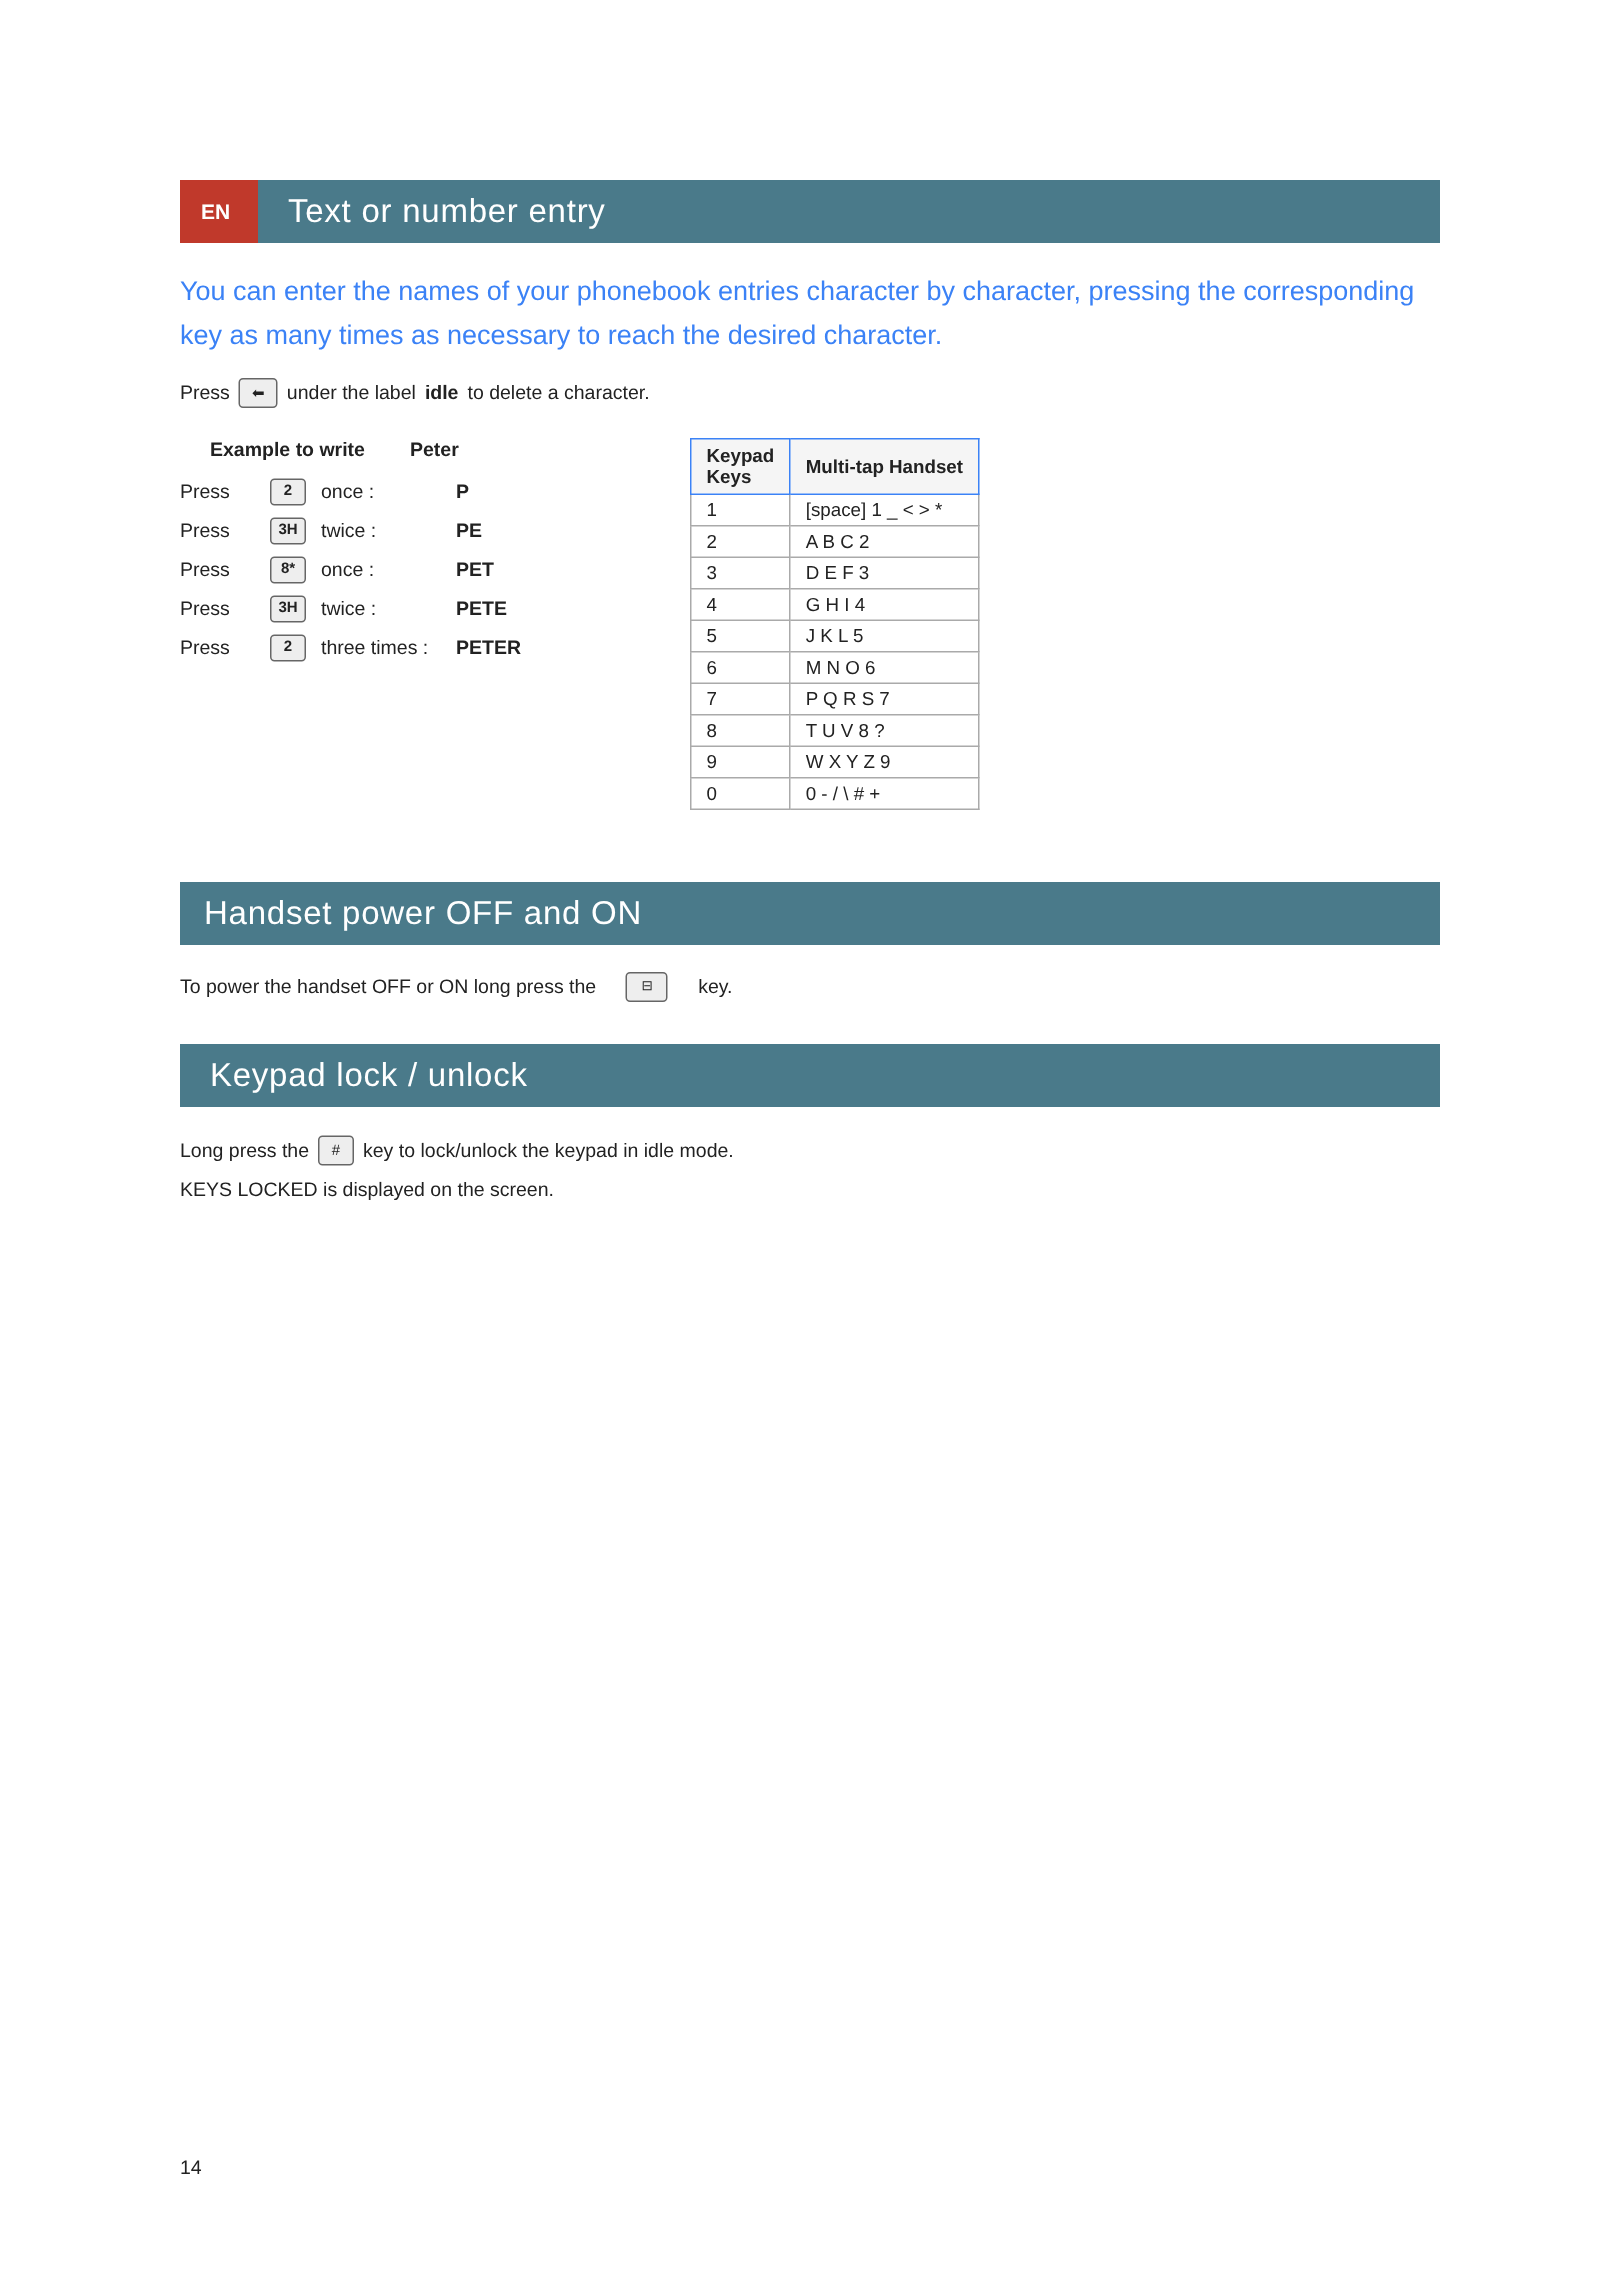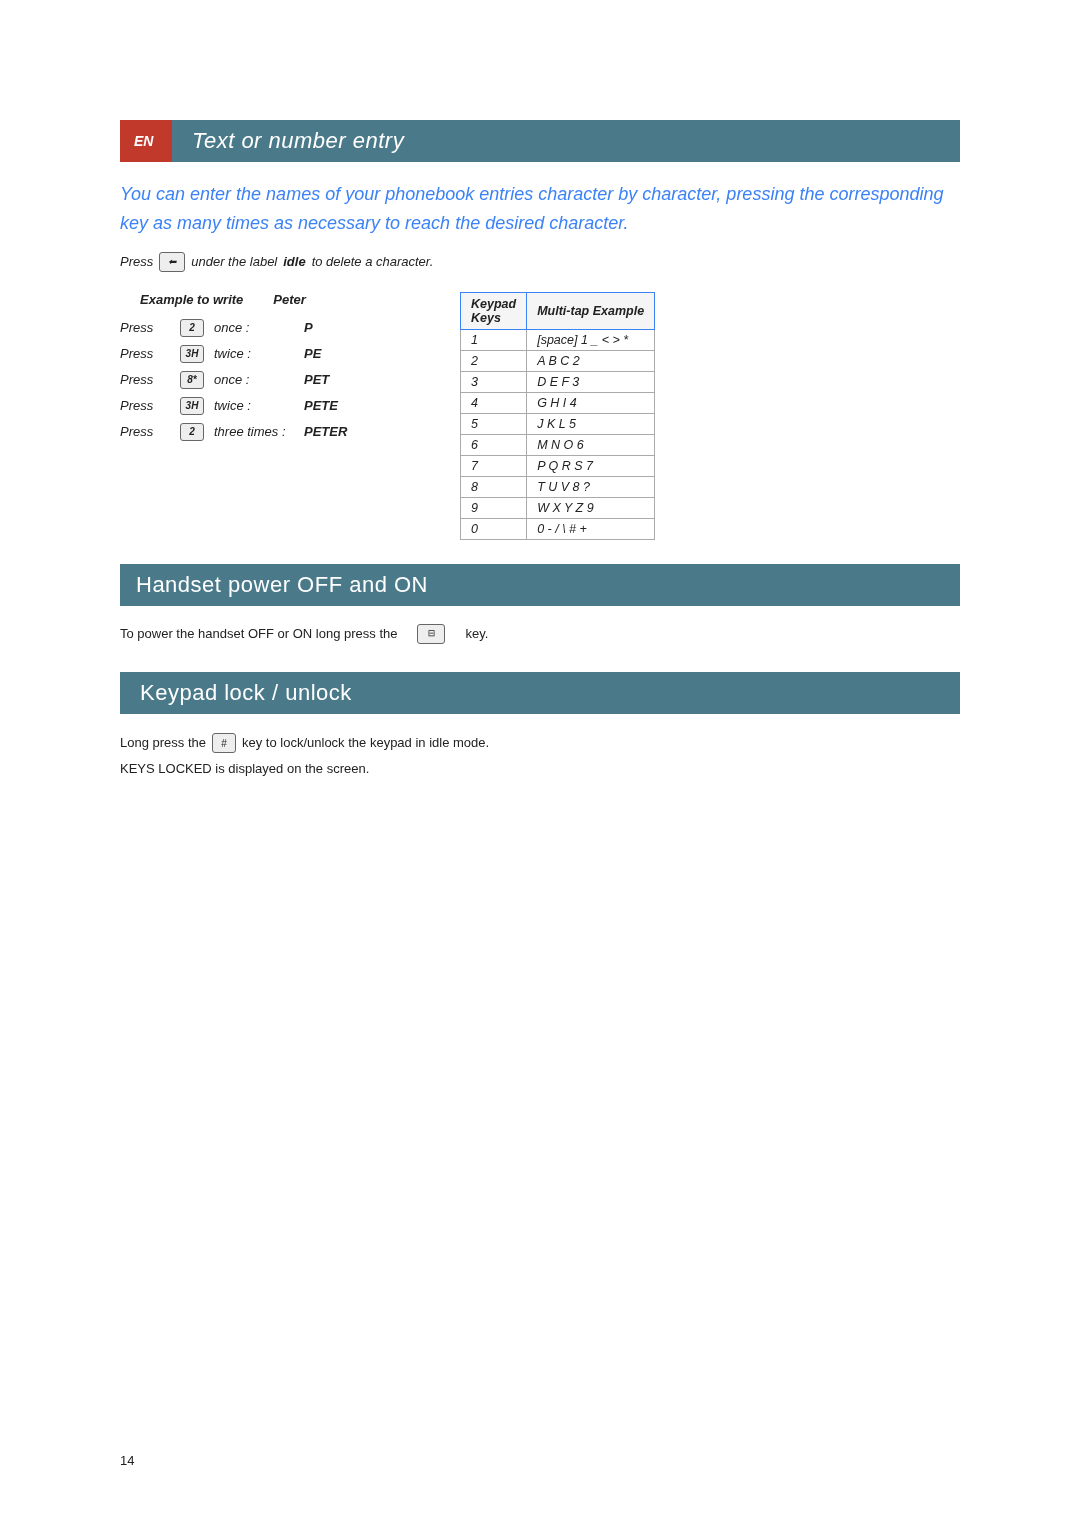--- a/index.html
+++ b/index.html
@@ -46,22 +46,21 @@
     .section-header .title {
       font-size: 22px;
       font-weight: normal;
       padding-left: 20px;
       letter-spacing: 0.5px;
     }
 
     
     .section-text-entry {
       margin-top: 60px;
-      margin-bottom: 24px;
-      font-style: italic;
+      margin-bottom: 48px;
     }
 
     .intro-paragraph {
       font-size: 18px;
       line-height: 1.6;
       margin-bottom: 14px;
       color: #3b82f6;
     }
 
     .press-line {
@@ -181,21 +180,21 @@
       display: flex;
       align-items: center;
       gap: 6px;
       font-size: 13px;
       margin-bottom: 4px;
     }
 
     
     .page-number {
       position: absolute;
-      bottom: 60px;
+      bottom: 76px;
       left: 120px;
       font-size: 13px;
       color: #222;
     }
 
     
     .key-small {
       display: inline-flex;
       align-items: center;
       justify-content: center;
@@ -320,21 +319,21 @@
           </div>
 
         </div>
       </div>
 
       <div class="example-right">
         <table class="keypad-table">
           <thead>
             <tr>
               <th>Keypad<br>Keys</th>
-              <th>Multi-tap Example</th>
+              <th>Multi-tap Handset</th>
             </tr>
           </thead>
           <tbody id="keypad-tbody">
           <tr>
                 <td>1</td>
                 <td>[space] 1 _ &lt; &gt; *</td>
               </tr>
               <tr>
                 <td>2</td>
                 <td>A B C 2</td>

